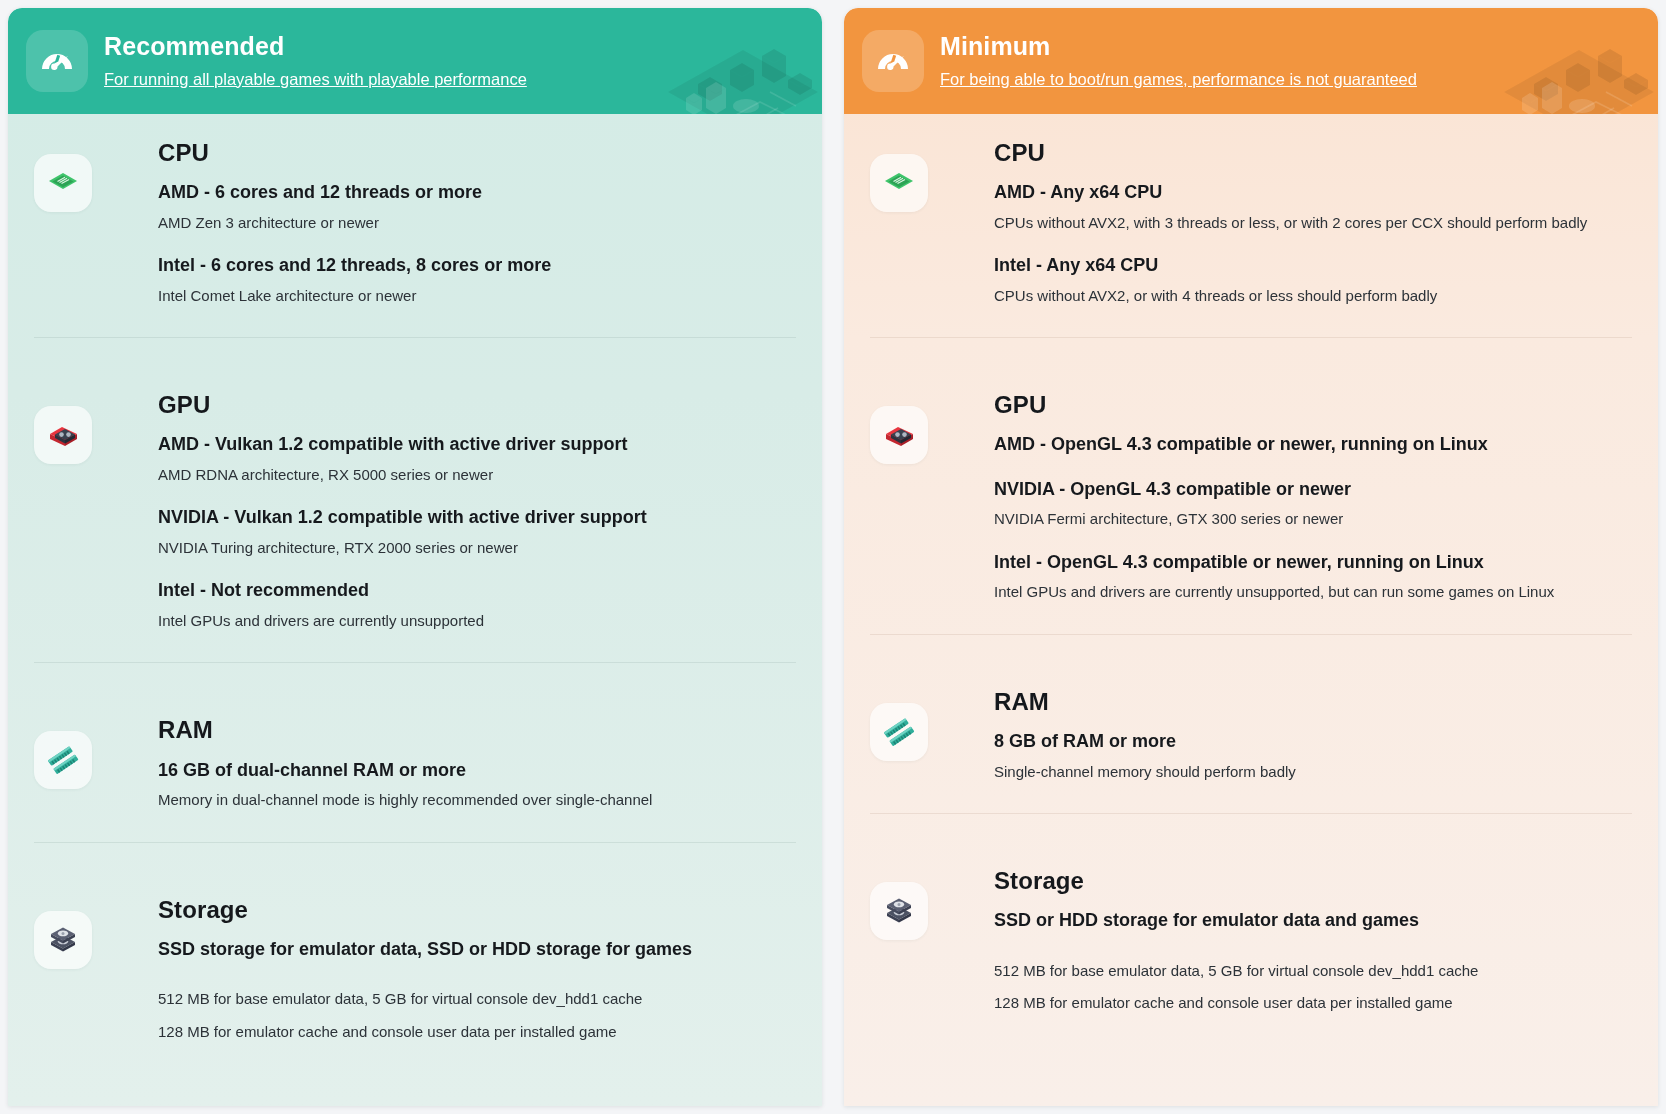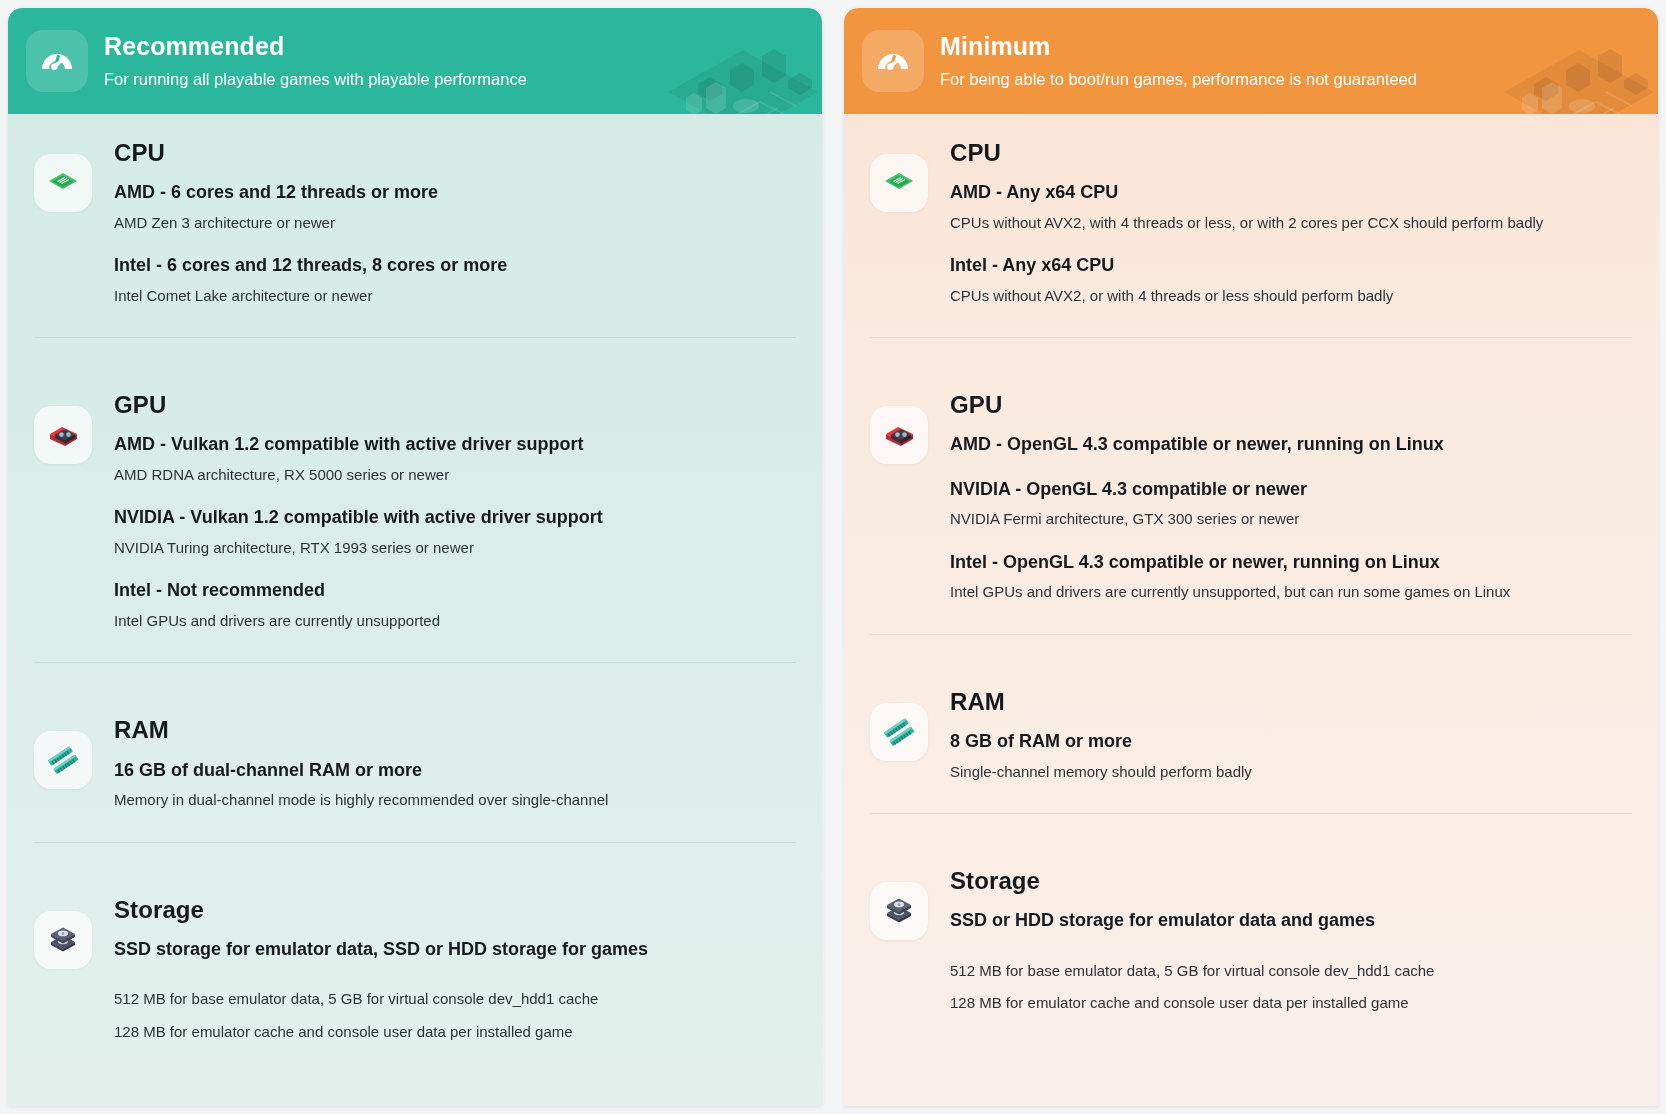--- a/index.html
+++ b/index.html
@@ -84,20 +84,21 @@
     font-weight: bold;
     line-height: 1.1;
     letter-spacing: 0.1px;
   }
   .header-sub {
     color: #ffffff;
     font-size: 16.5px;
     font-weight: normal;
     margin-top: 9px;
     line-height: 1.15;
+    text-decoration: underline;
   }
 
   
   .sections { padding: 0; }
 
   .section {
     position: relative;
     display: flex;
     align-items: flex-start;
     padding: 0 26px 0 26px;
@@ -120,21 +121,21 @@
     border-radius: 17px;
     background: rgba(255,255,255,0.66);
     display: flex;
     align-items: center;
     justify-content: center;
     flex: none;
     margin-right: 22px;
     margin-top: 14px;
     box-shadow: 0 1px 3px rgba(40,70,65,0.06);
   }
-  .sec-body { flex: 1 1 auto; min-width: 0; }
+  .sec-body { flex: 1 1 auto; min-width: 0; margin-left: 44px; }
 
   .sec-title {
     font-size: 24px;
     font-weight: bold;
     color: #15181c;
     line-height: 1.05;
     margin-bottom: 16px;
     letter-spacing: 0.1px;
   }
 
@@ -262,21 +263,21 @@
           </svg>
         </div>
         <div class="sec-body">
           <div class="sec-title">GPU</div>
           <div class="req-block">
             <div class="req-head">AMD - Vulkan 1.2 compatible with active driver support</div>
             <div class="req-note">AMD RDNA architecture, RX 5000 series or newer</div>
           </div>
           <div class="req-block">
             <div class="req-head">NVIDIA - Vulkan 1.2 compatible with active driver support</div>
-            <div class="req-note">NVIDIA Turing architecture, RTX 1993 series or newer</div>
+            <div class="req-note">NVIDIA Turing architecture, RTX 2000 series or newer</div>
           </div>
           <div class="req-block">
             <div class="req-head">Intel - Not recommended</div>
             <div class="req-note">Intel GPUs and drivers are currently unsupported</div>
           </div>
         </div>
       </div>
 
       <div style="height:32px"></div>
       <div class="divider"></div>
@@ -409,21 +410,21 @@
               <path d="M11.5 15.4 L19 11.2"></path>
                 <path d="M13.5 16.5 L21 12.3"></path>
               <path d="M15.5 17.6 L23 13.4"></path>
             </g>
           </svg>
         </div>
         <div class="sec-body">
           <div class="sec-title">CPU</div>
           <div class="req-block">
             <div class="req-head">AMD - Any x64 CPU</div>
-            <div class="req-note">CPUs without AVX2, with 4 threads or less, or with 2 cores per CCX should perform badly</div>
+            <div class="req-note">CPUs without AVX2, with 3 threads or less, or with 2 cores per CCX should perform badly</div>
           </div>
           <div class="req-block">
             <div class="req-head">Intel - Any x64 CPU</div>
             <div class="req-note">CPUs without AVX2, or with 4 threads or less should perform badly</div>
           </div>
         </div>
       </div>
 
       <div style="height:32px"></div>
       <div class="divider"></div>

